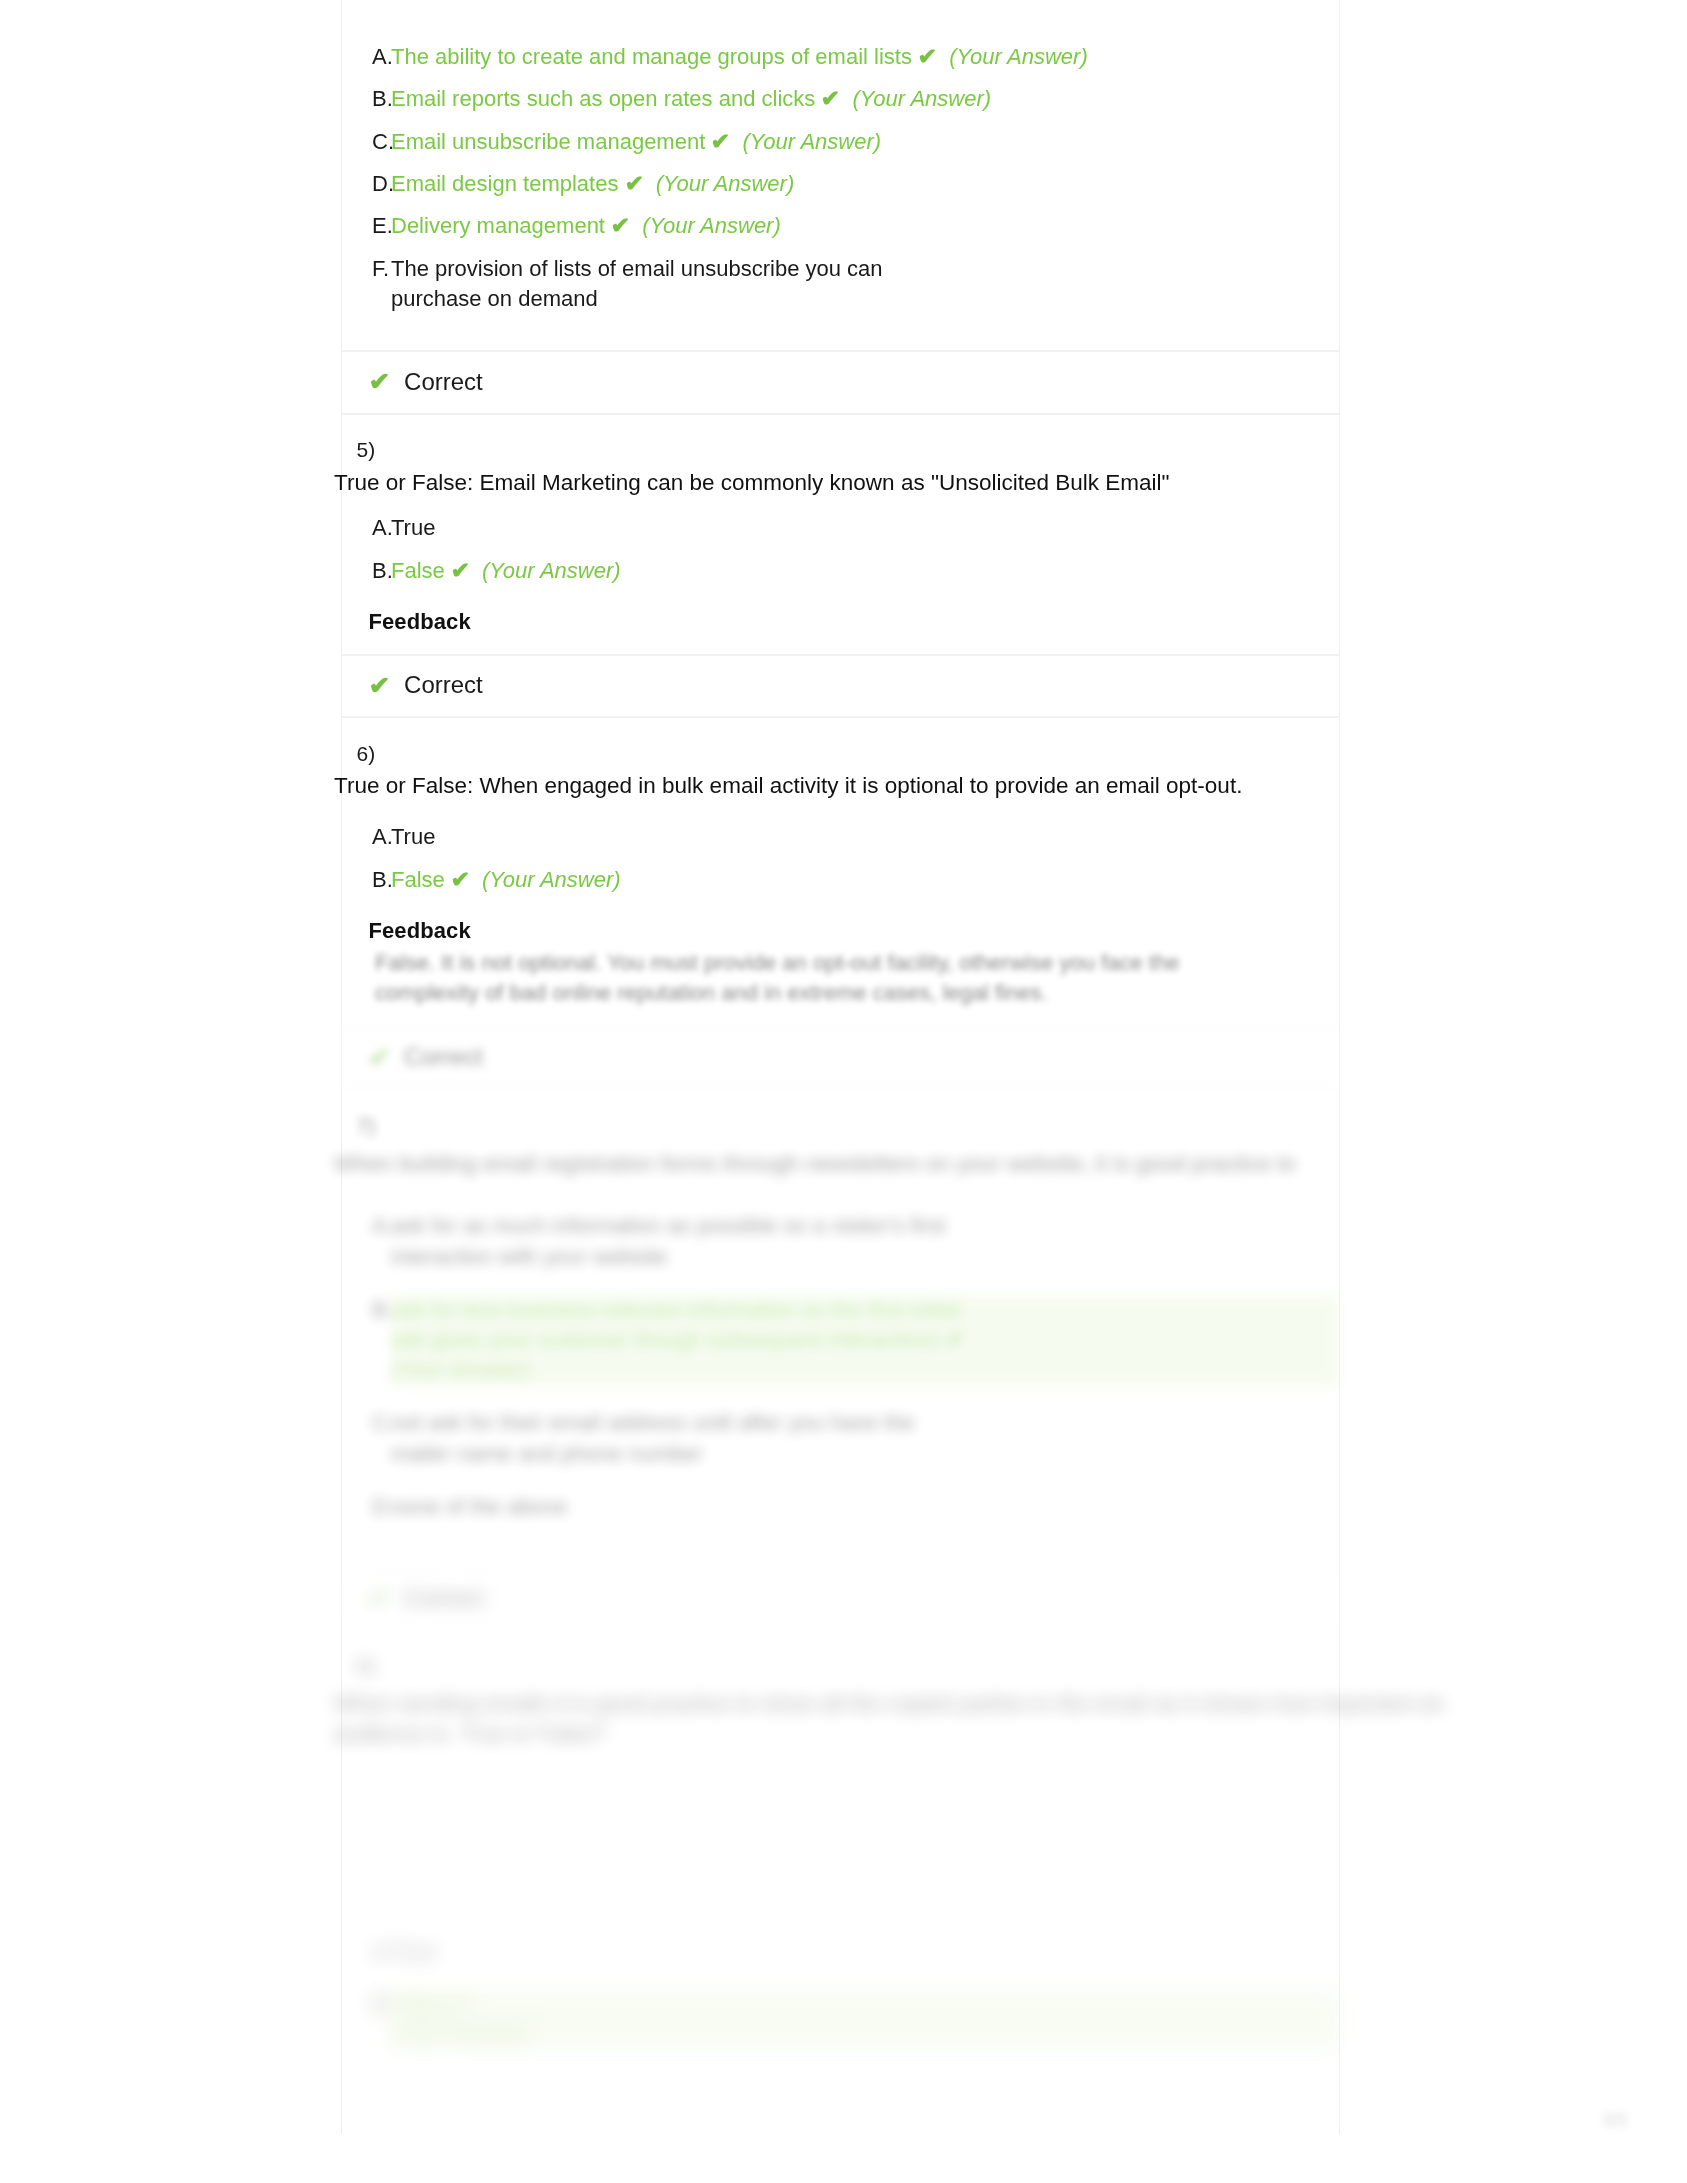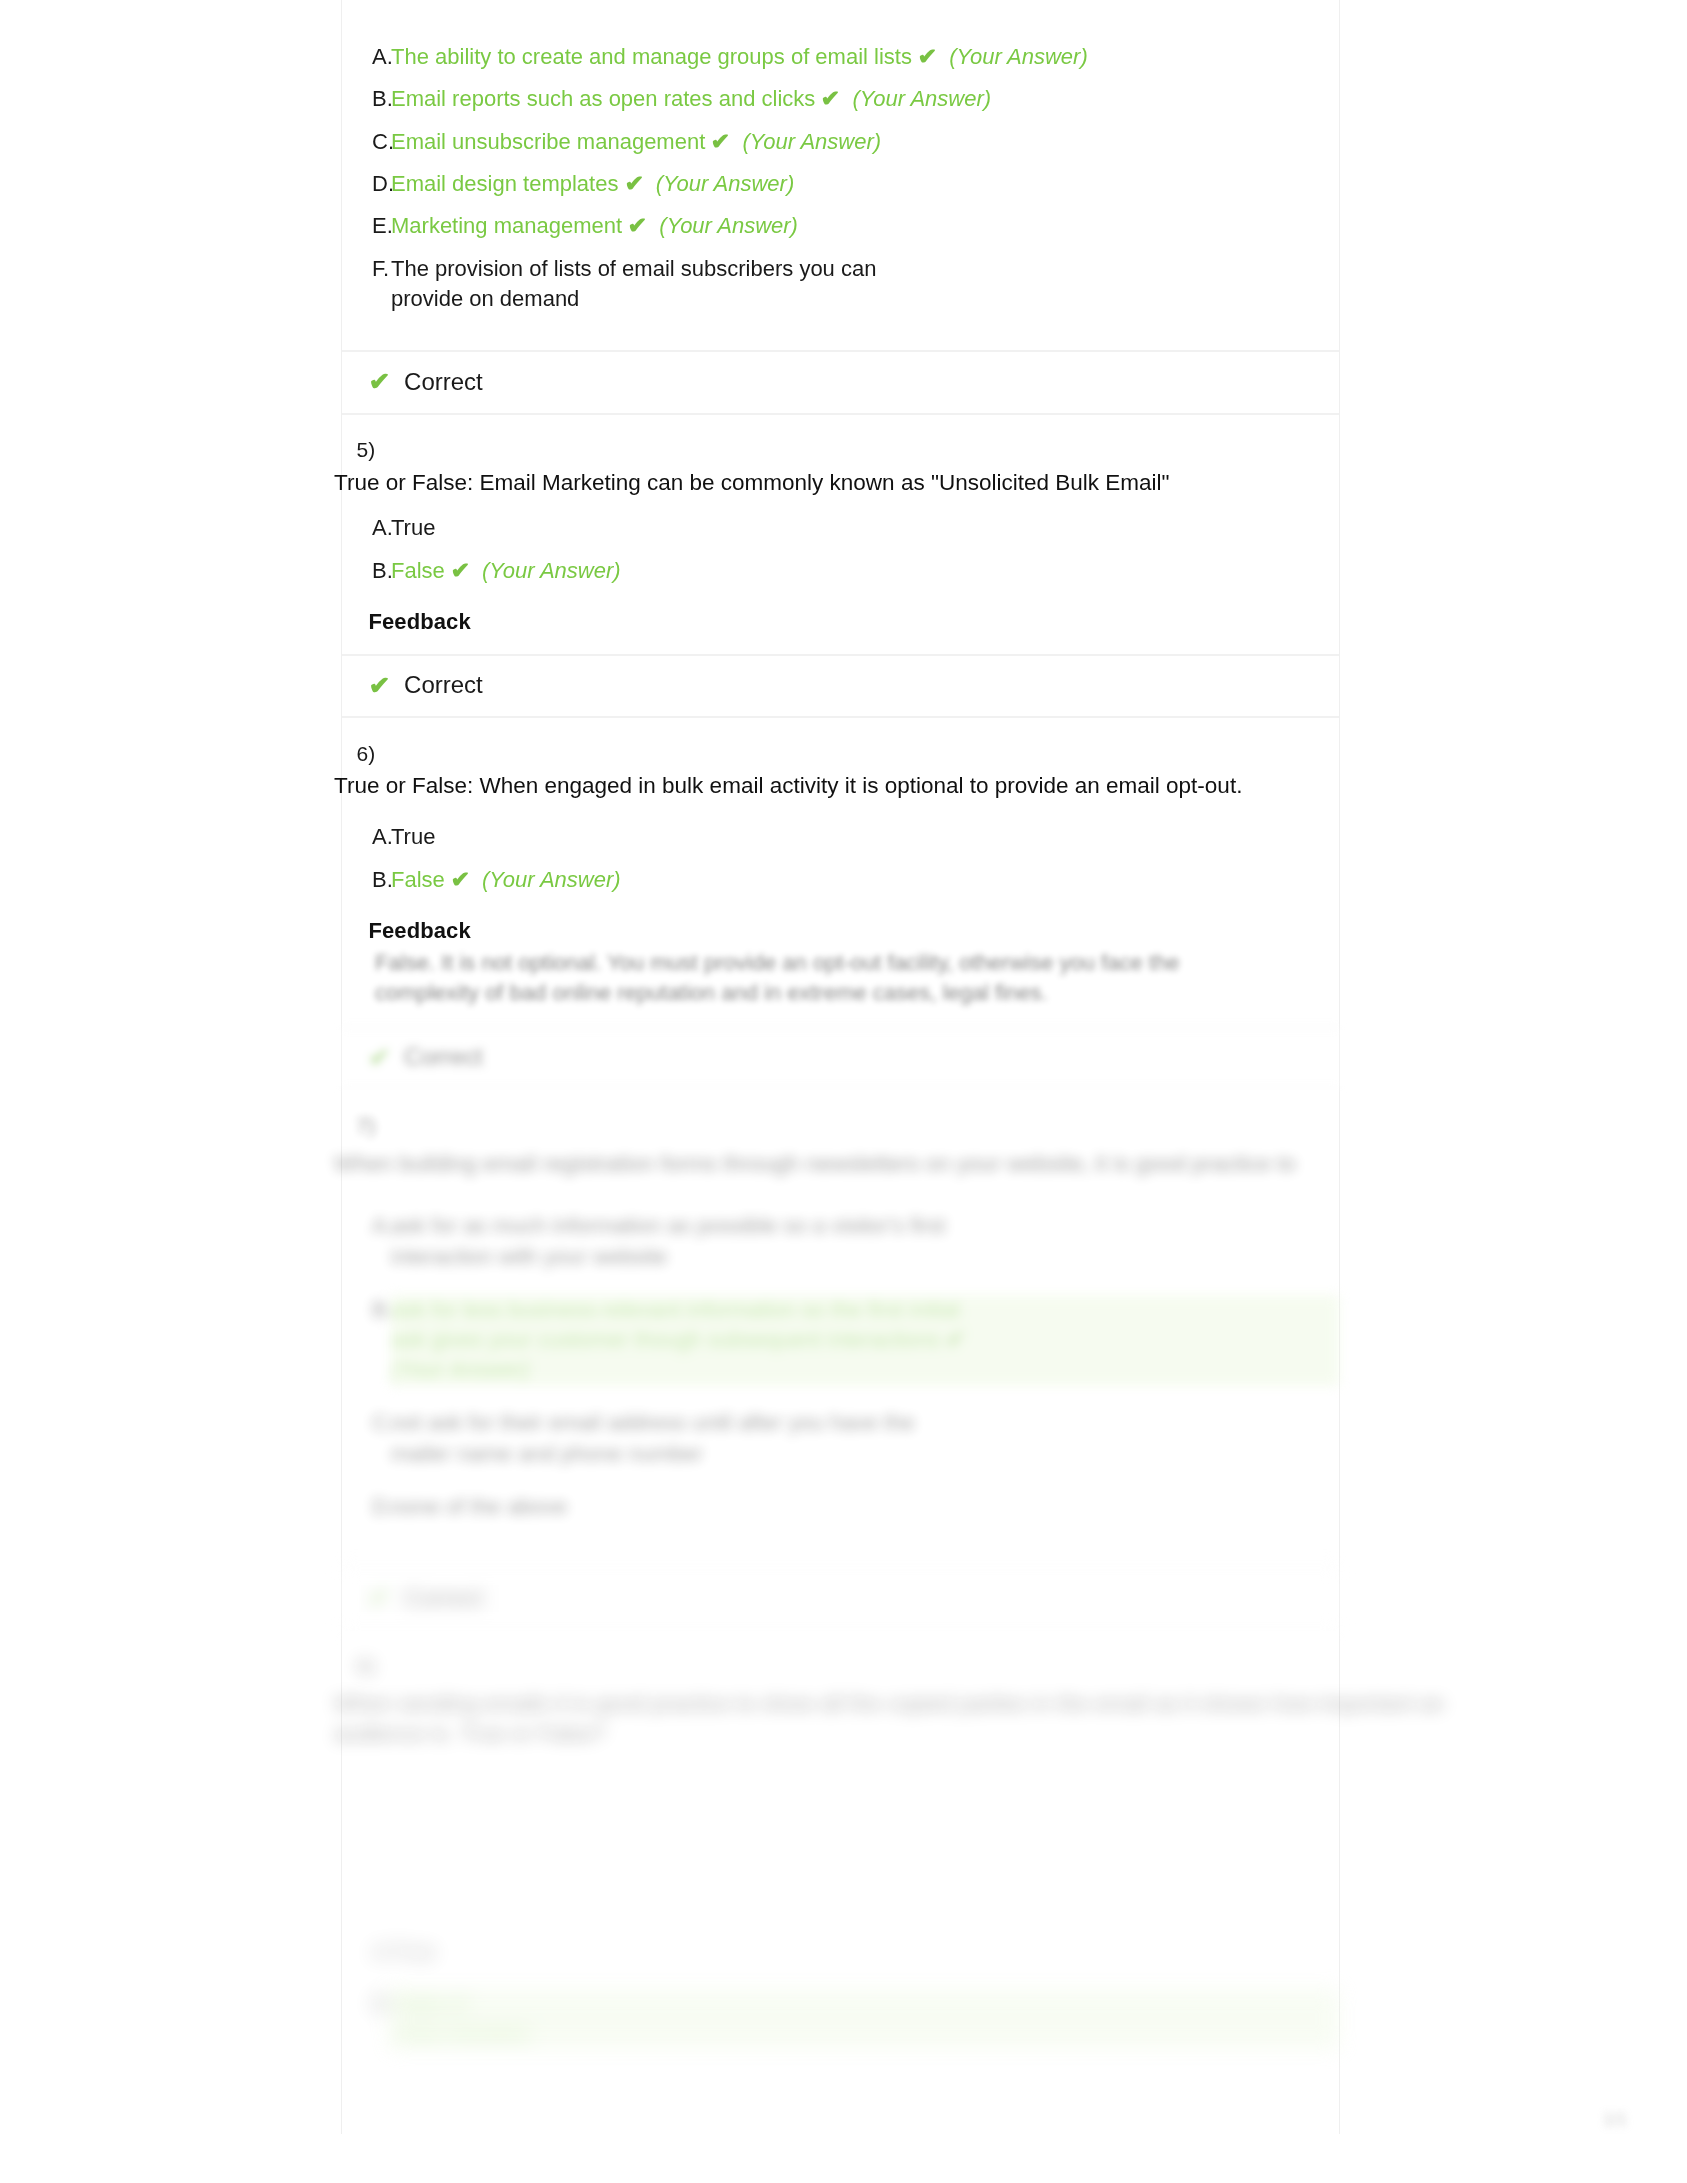--- a/index.html
+++ b/index.html
@@ -188,26 +188,26 @@
           <span class="otext"><span>Email unsubscribe management</span>&nbsp;<span class="check sm">✔</span>&nbsp; <span class="your">(Your Answer)</span></span>
         </li>
 
         <li class="opt chosen">
           <span class="letter">D.</span>
           <span class="otext"><span>Email design templates</span>&nbsp;<span class="check sm">✔</span>&nbsp; <span class="your">(Your Answer)</span></span>
         </li>
 
         <li class="opt chosen">
           <span class="letter">E.</span>
-          <span class="otext"><span>Marketing management</span>&nbsp;<span class="check sm">✔</span>&nbsp; <span class="your">(Your Answer)</span></span>
+          <span class="otext"><span>Delivery management</span>&nbsp;<span class="check sm">✔</span>&nbsp; <span class="your">(Your Answer)</span></span>
         </li>
 
         <li class="opt">
           <span class="letter">F.</span>
-          <span class="otext" style="padding-right:397px">The provision of lists of email subscribers you can provide on demand</span>
+          <span class="otext" style="padding-right:397px">The provision of lists of email unsubscribe you can purchase on demand</span>
         </li>
       </ul>
       <div class="spacer-md"></div>
     </div>
 
     <div class="status-row">
       <span class="check">✔</span>
       <span class="status-label">Correct</span>
     </div>
 

